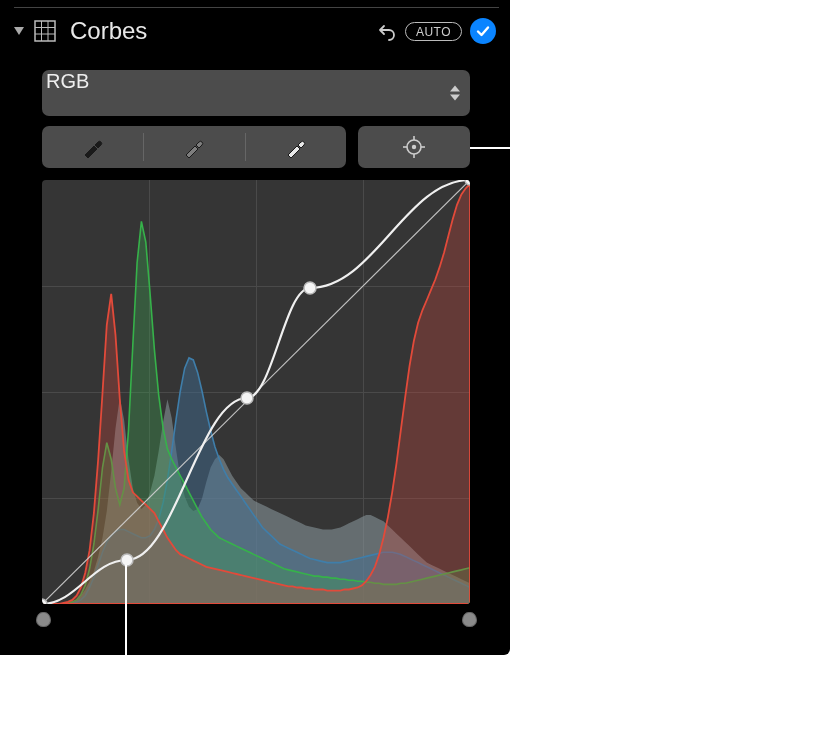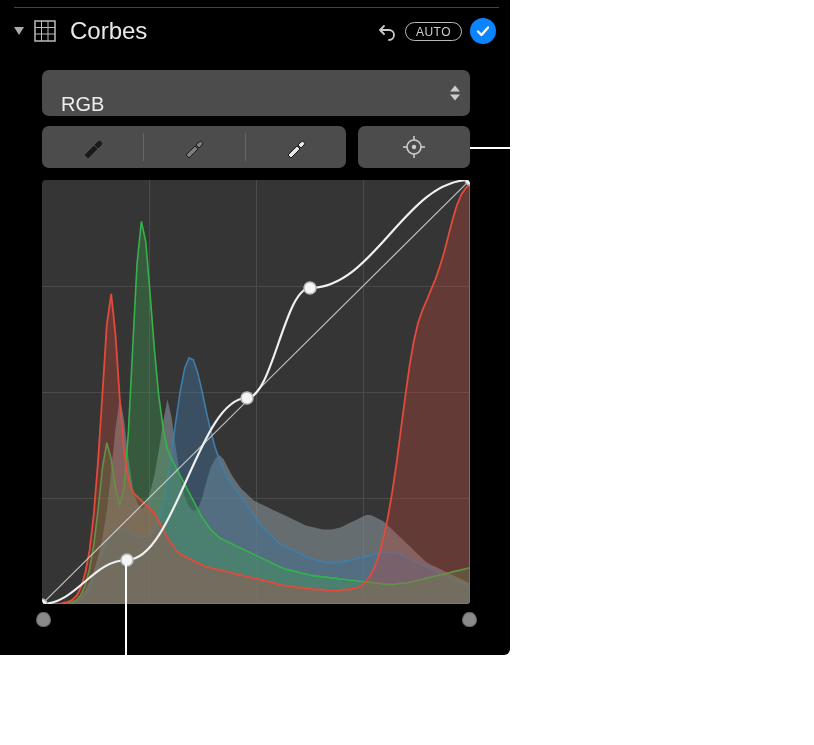--- a/index.html
+++ b/index.html
@@ -71,22 +71,22 @@
     display: flex; align-items: center; justify-content: center;
     cursor: pointer;
   }
   
   .channel-select {
     position: absolute;
     left: 42px; top: 70px;
     width: 428px; height: 46px;
     background: #4c4c4c;
     border-radius: 7px;
-    display: flex; align-items: flex-end;
-    padding: 0 19px;
+    display: flex; align-items: flex-start;
+    padding: 0 4px;
     color: #eee;
     font-size: 20px;
     cursor: pointer;
   }
   .stepper {
     position: absolute;
     right: 8px; top: 50%; transform: translateY(-50%);
     width: 14px;
     display: flex; flex-direction: column; gap: 3px; align-items: center;
   }

